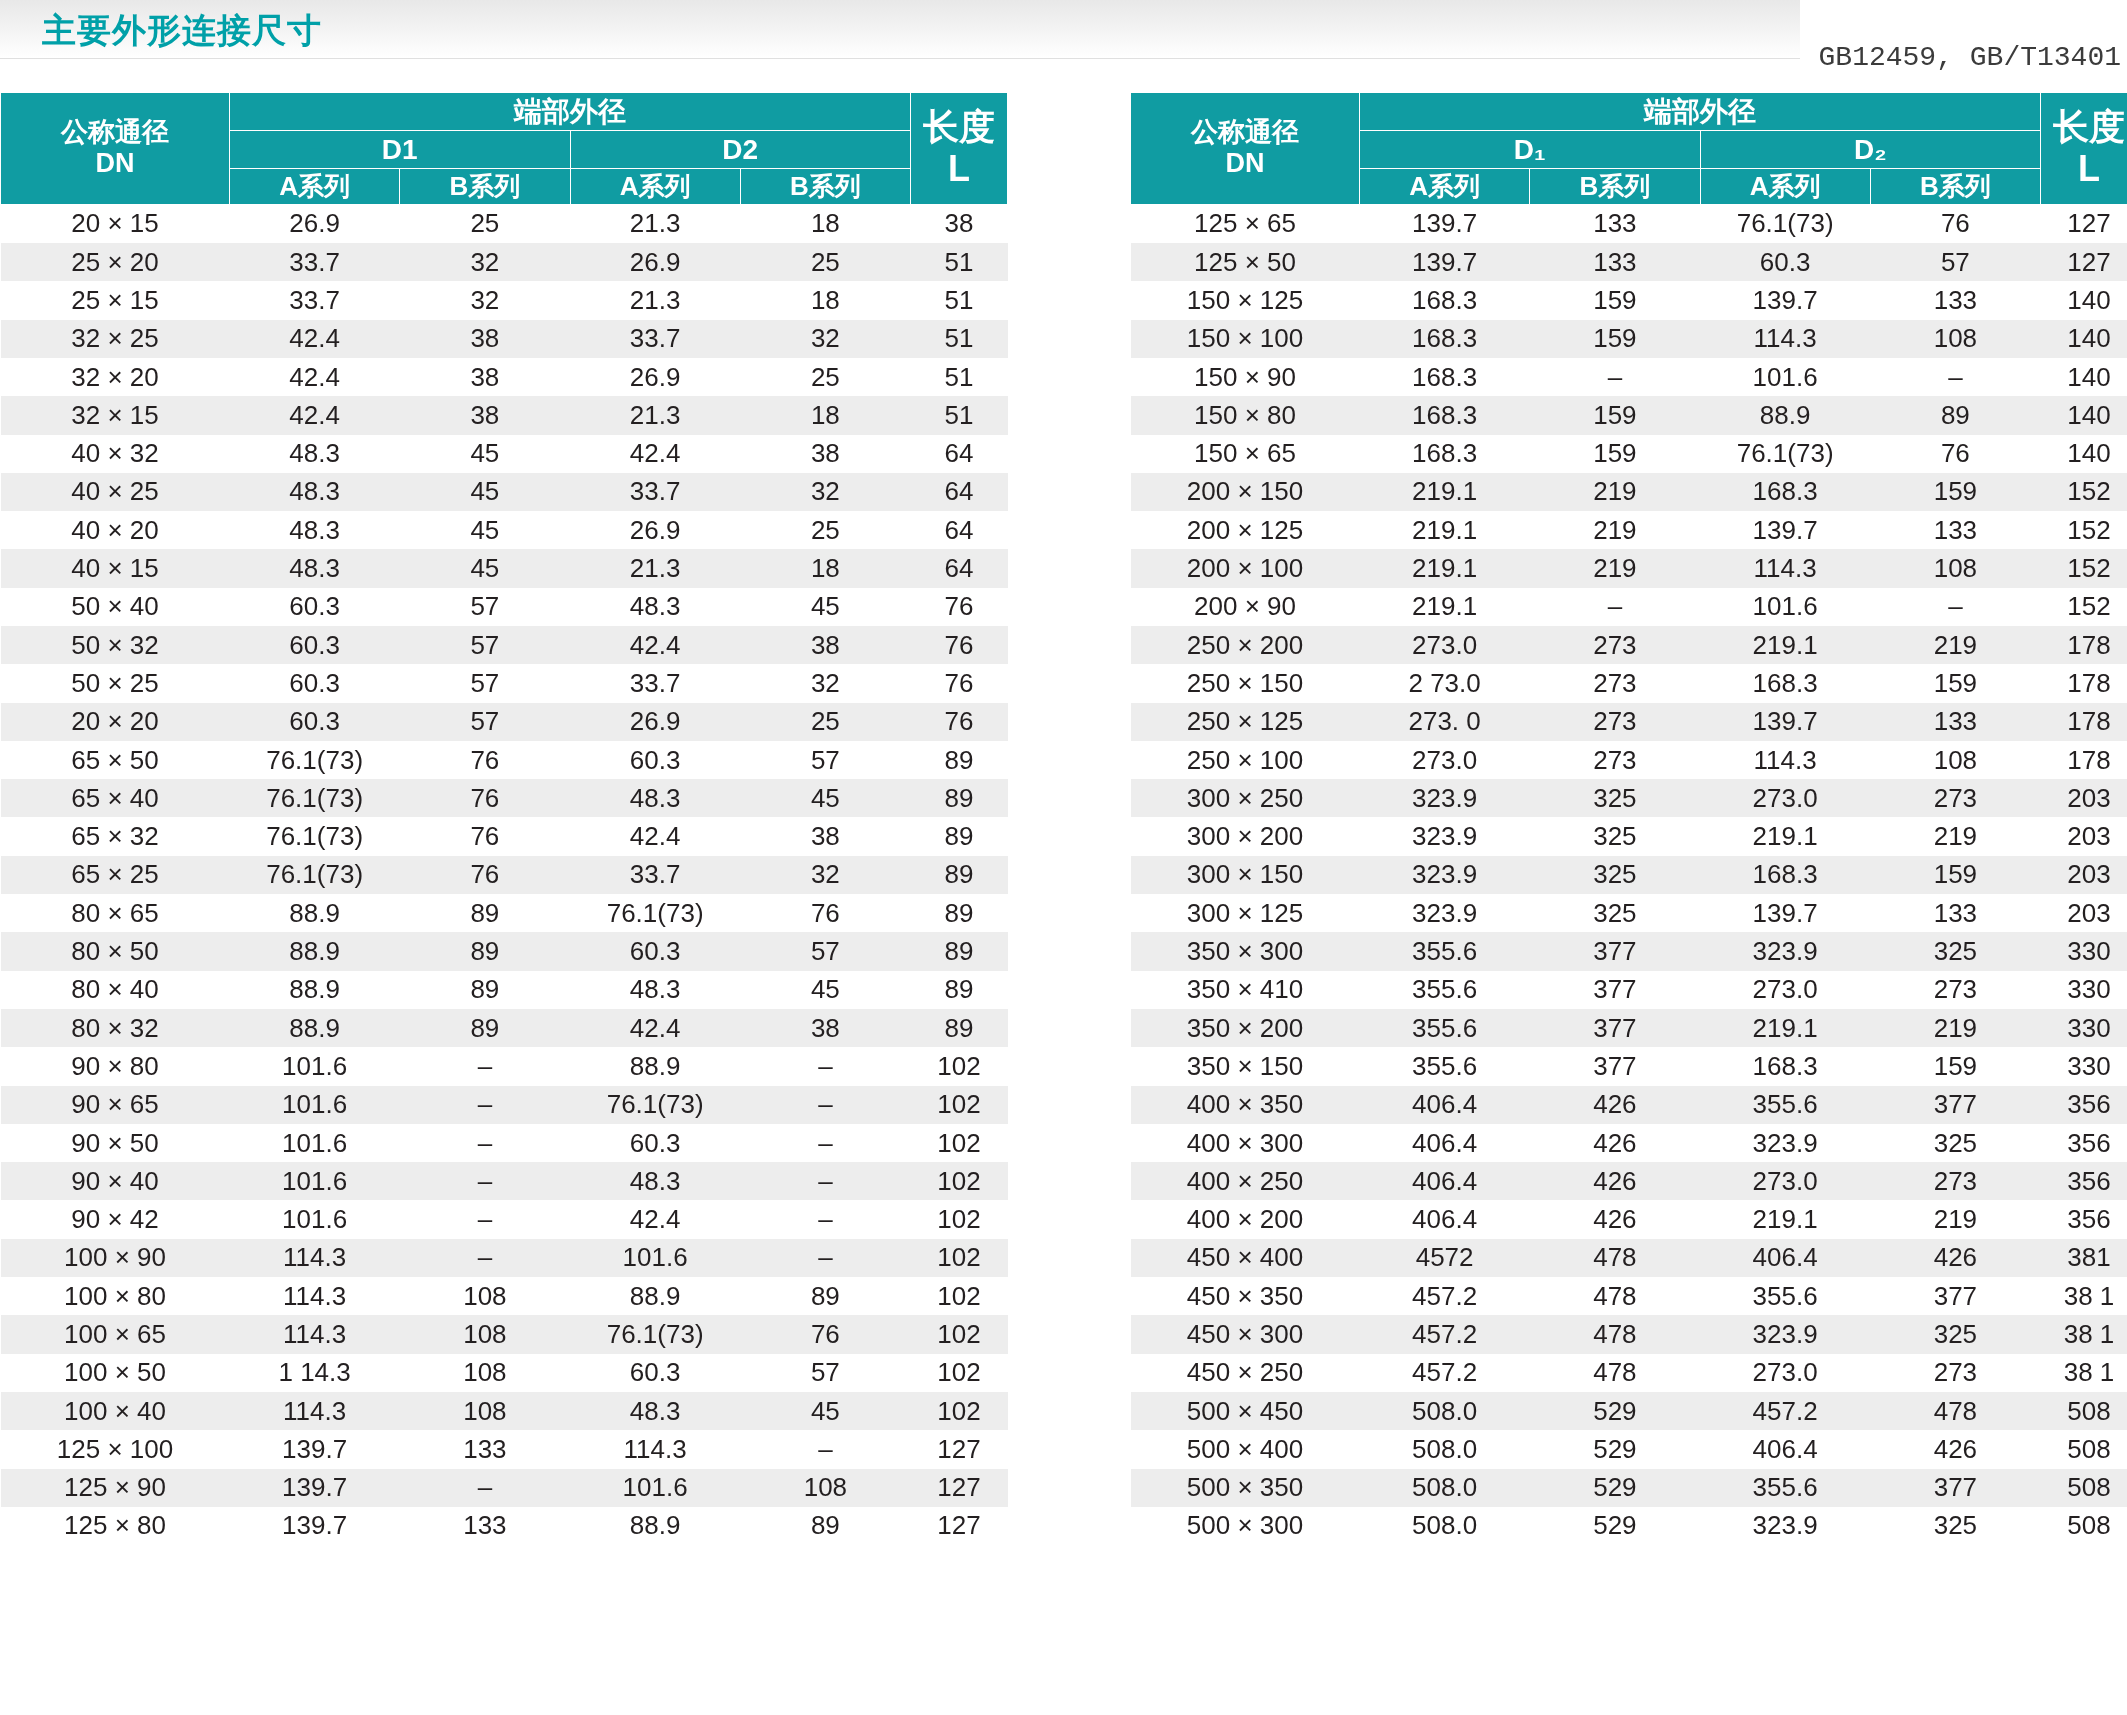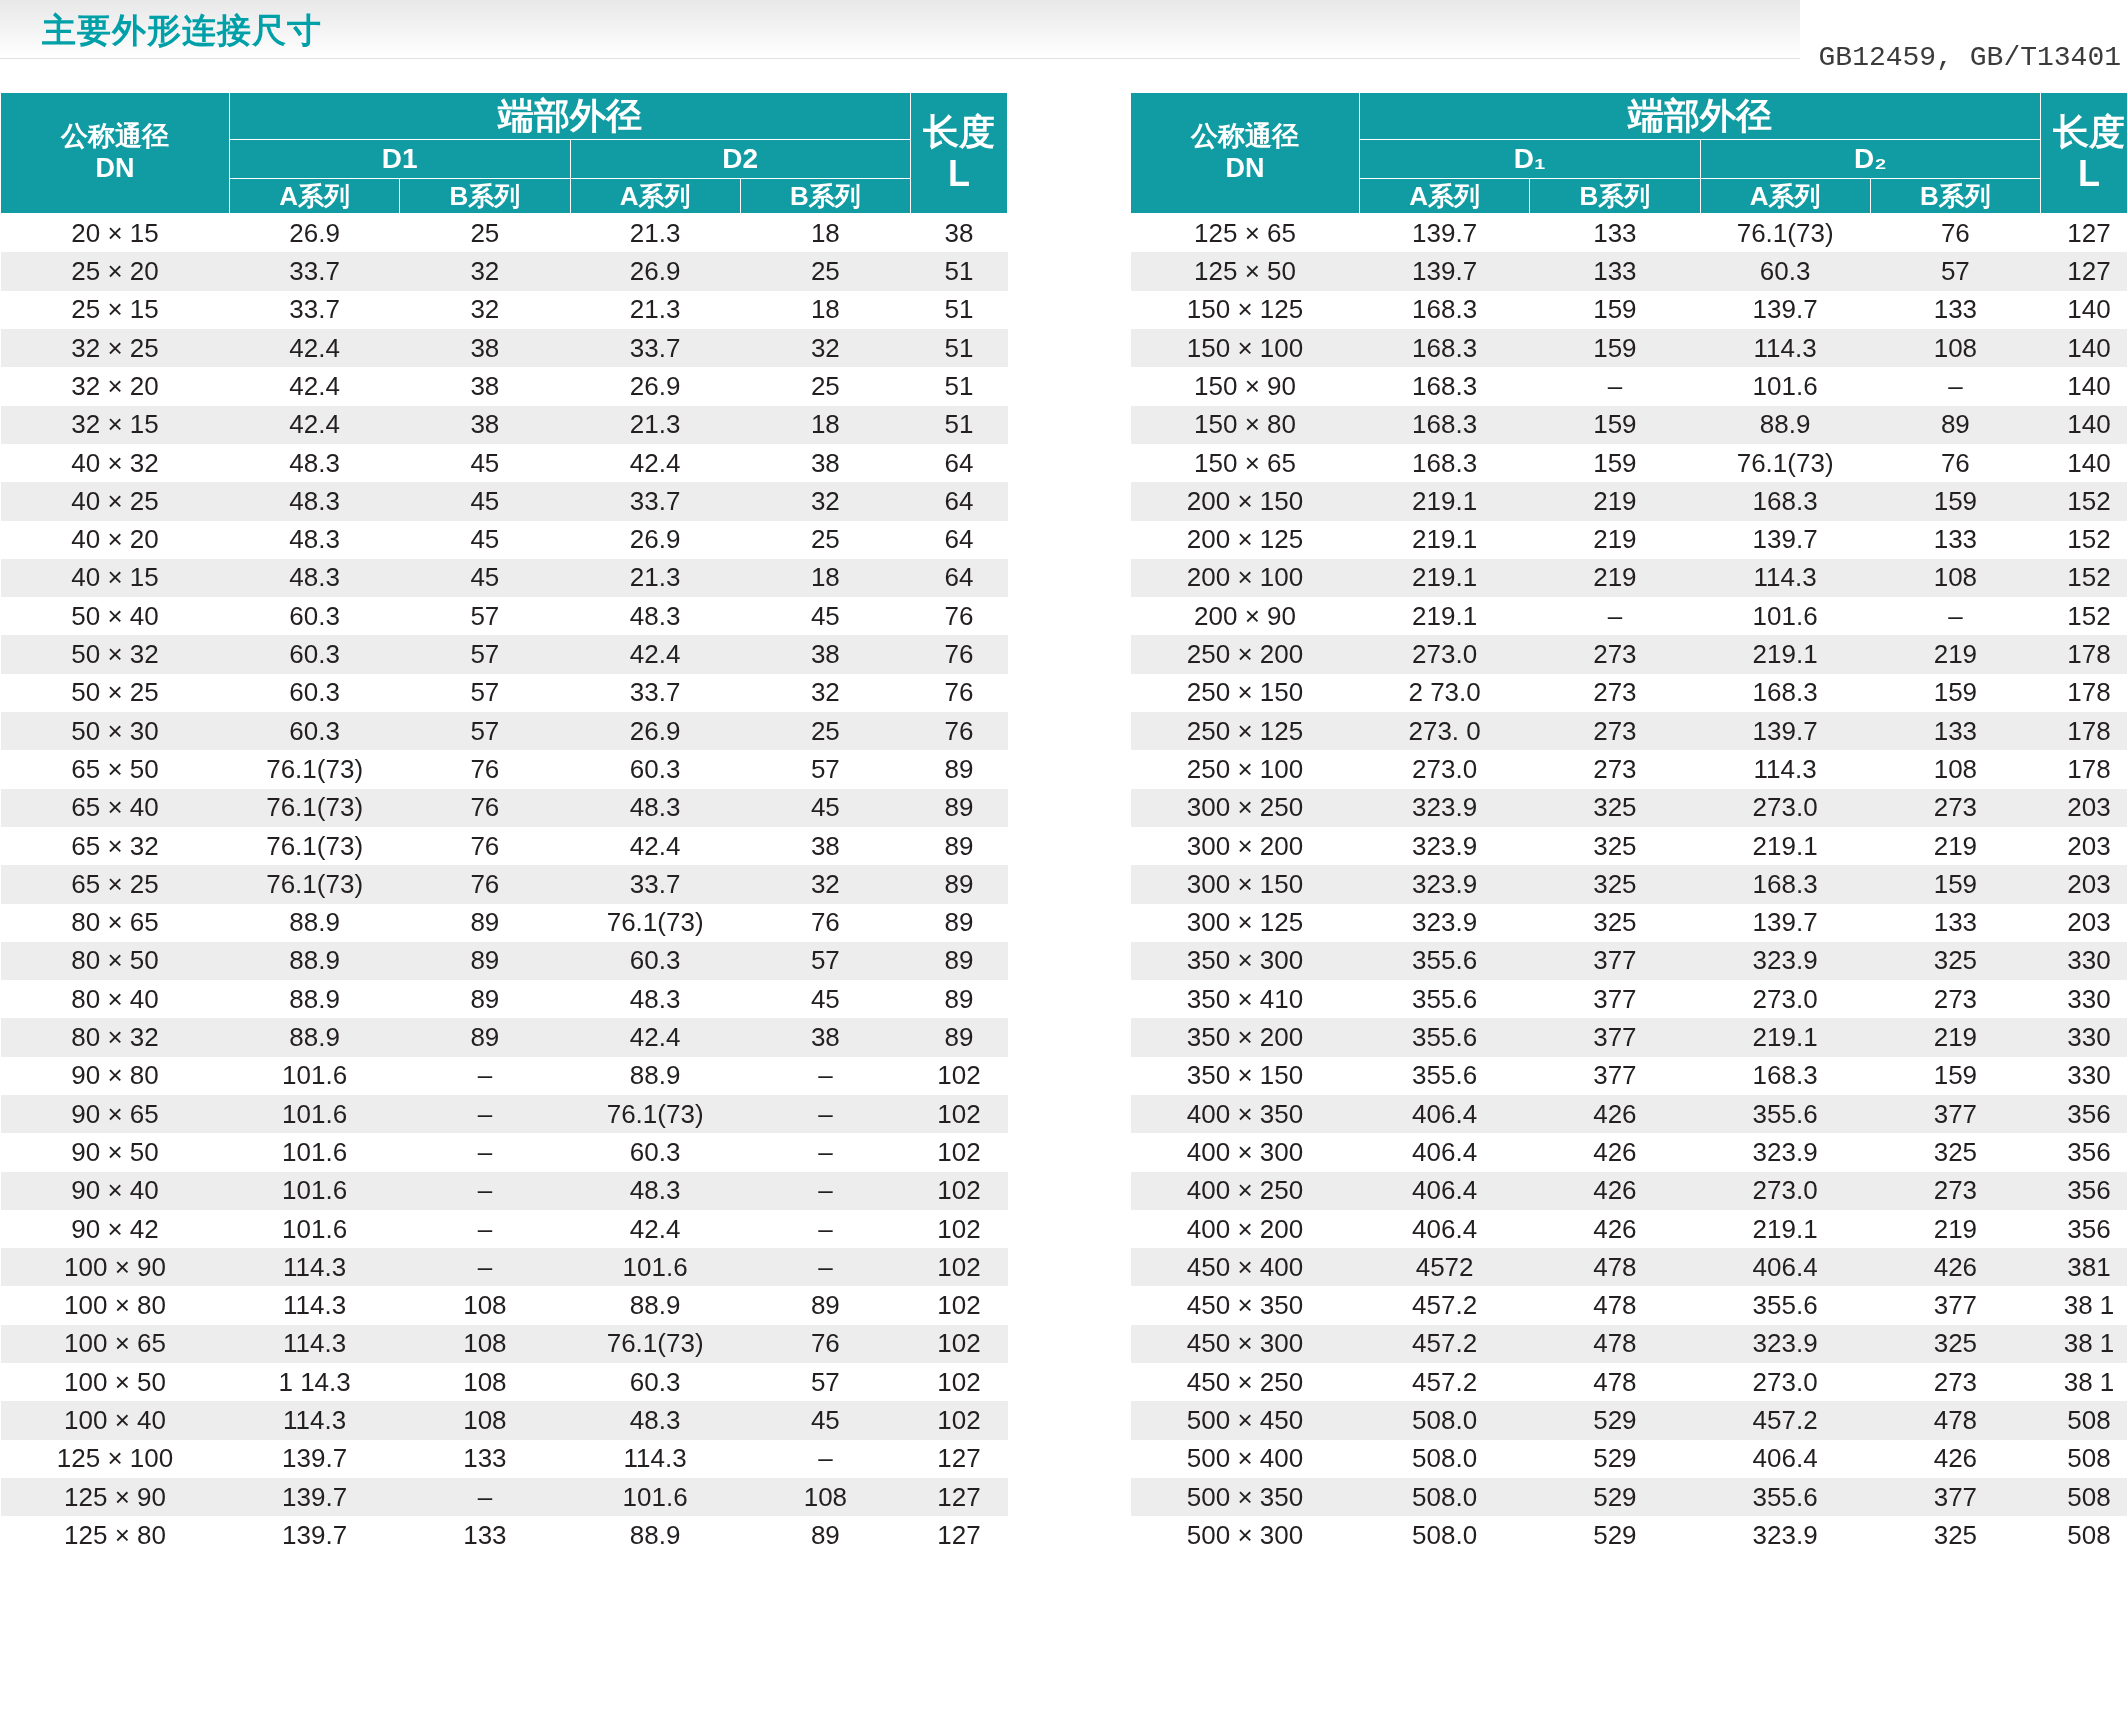--- a/index.html
+++ b/index.html
@@ -99,21 +99,21 @@
   #table-right-wrap {
     position: absolute;
     left: 1130px;
     top: 0;
     width: 1008px;
   }
   table.dim { width: 1008px; }
   .th-dn { width: 228px; font-size: 27px; }
   .th-len { width: 96px; font-size: 36px; }
   .th-ser { font-size: 26px; }
-  .th-top { font-size: 36px; }
+  .th-top { font-size: 28px; }
   .th-d { font-size: 28px; }
   .c-dn { width: 228px; }
   .c-a1 { width: 176px; }
   .c-b1 { width: 136px; }
   .c-a2 { width: 186px; }
   .c-b2 { width: 176px; }
   .c-l  { width: 106px; }
 </style>
 </head>
 <body>
@@ -251,21 +251,21 @@
             </tr>
             <tr>
               <td class="c-dn">50 × 25</td>
               <td class="c-a1">60.3</td>
               <td class="c-b1">57</td>
               <td class="c-a2">33.7</td>
               <td class="c-b2">32</td>
               <td class="c-l">76</td>
             </tr>
             <tr>
-              <td class="c-dn">50 × 30</td>
+              <td class="c-dn">20 × 20</td>
               <td class="c-a1">60.3</td>
               <td class="c-b1">57</td>
               <td class="c-a2">26.9</td>
               <td class="c-b2">25</td>
               <td class="c-l">76</td>
             </tr>
             <tr>
               <td class="c-dn">65 × 50</td>
               <td class="c-a1">76.1(73)</td>
               <td class="c-b1">76</td>

